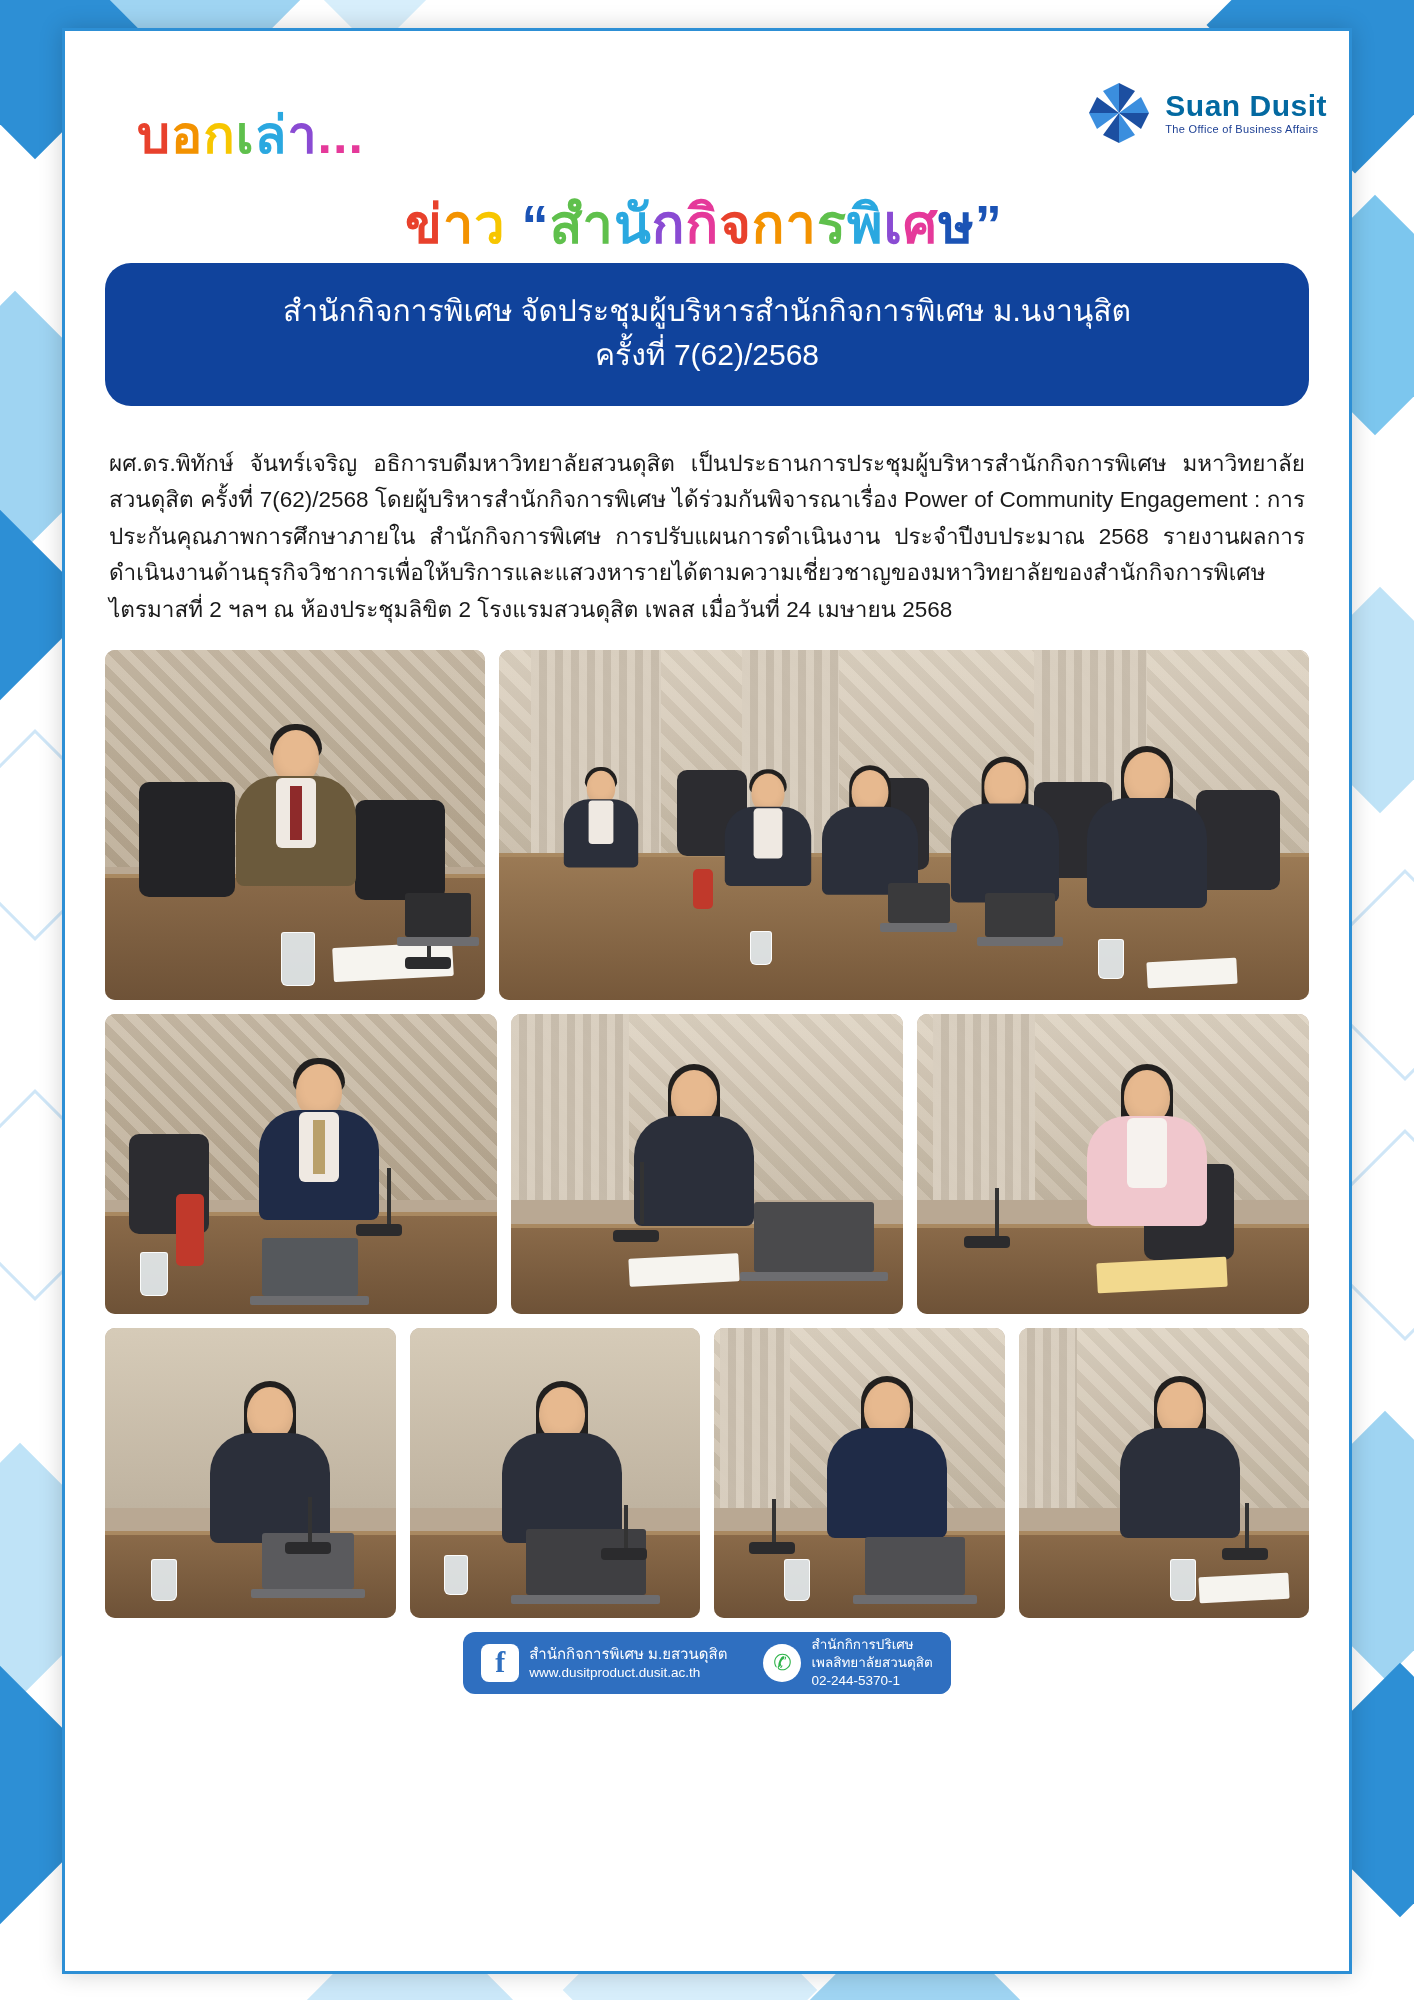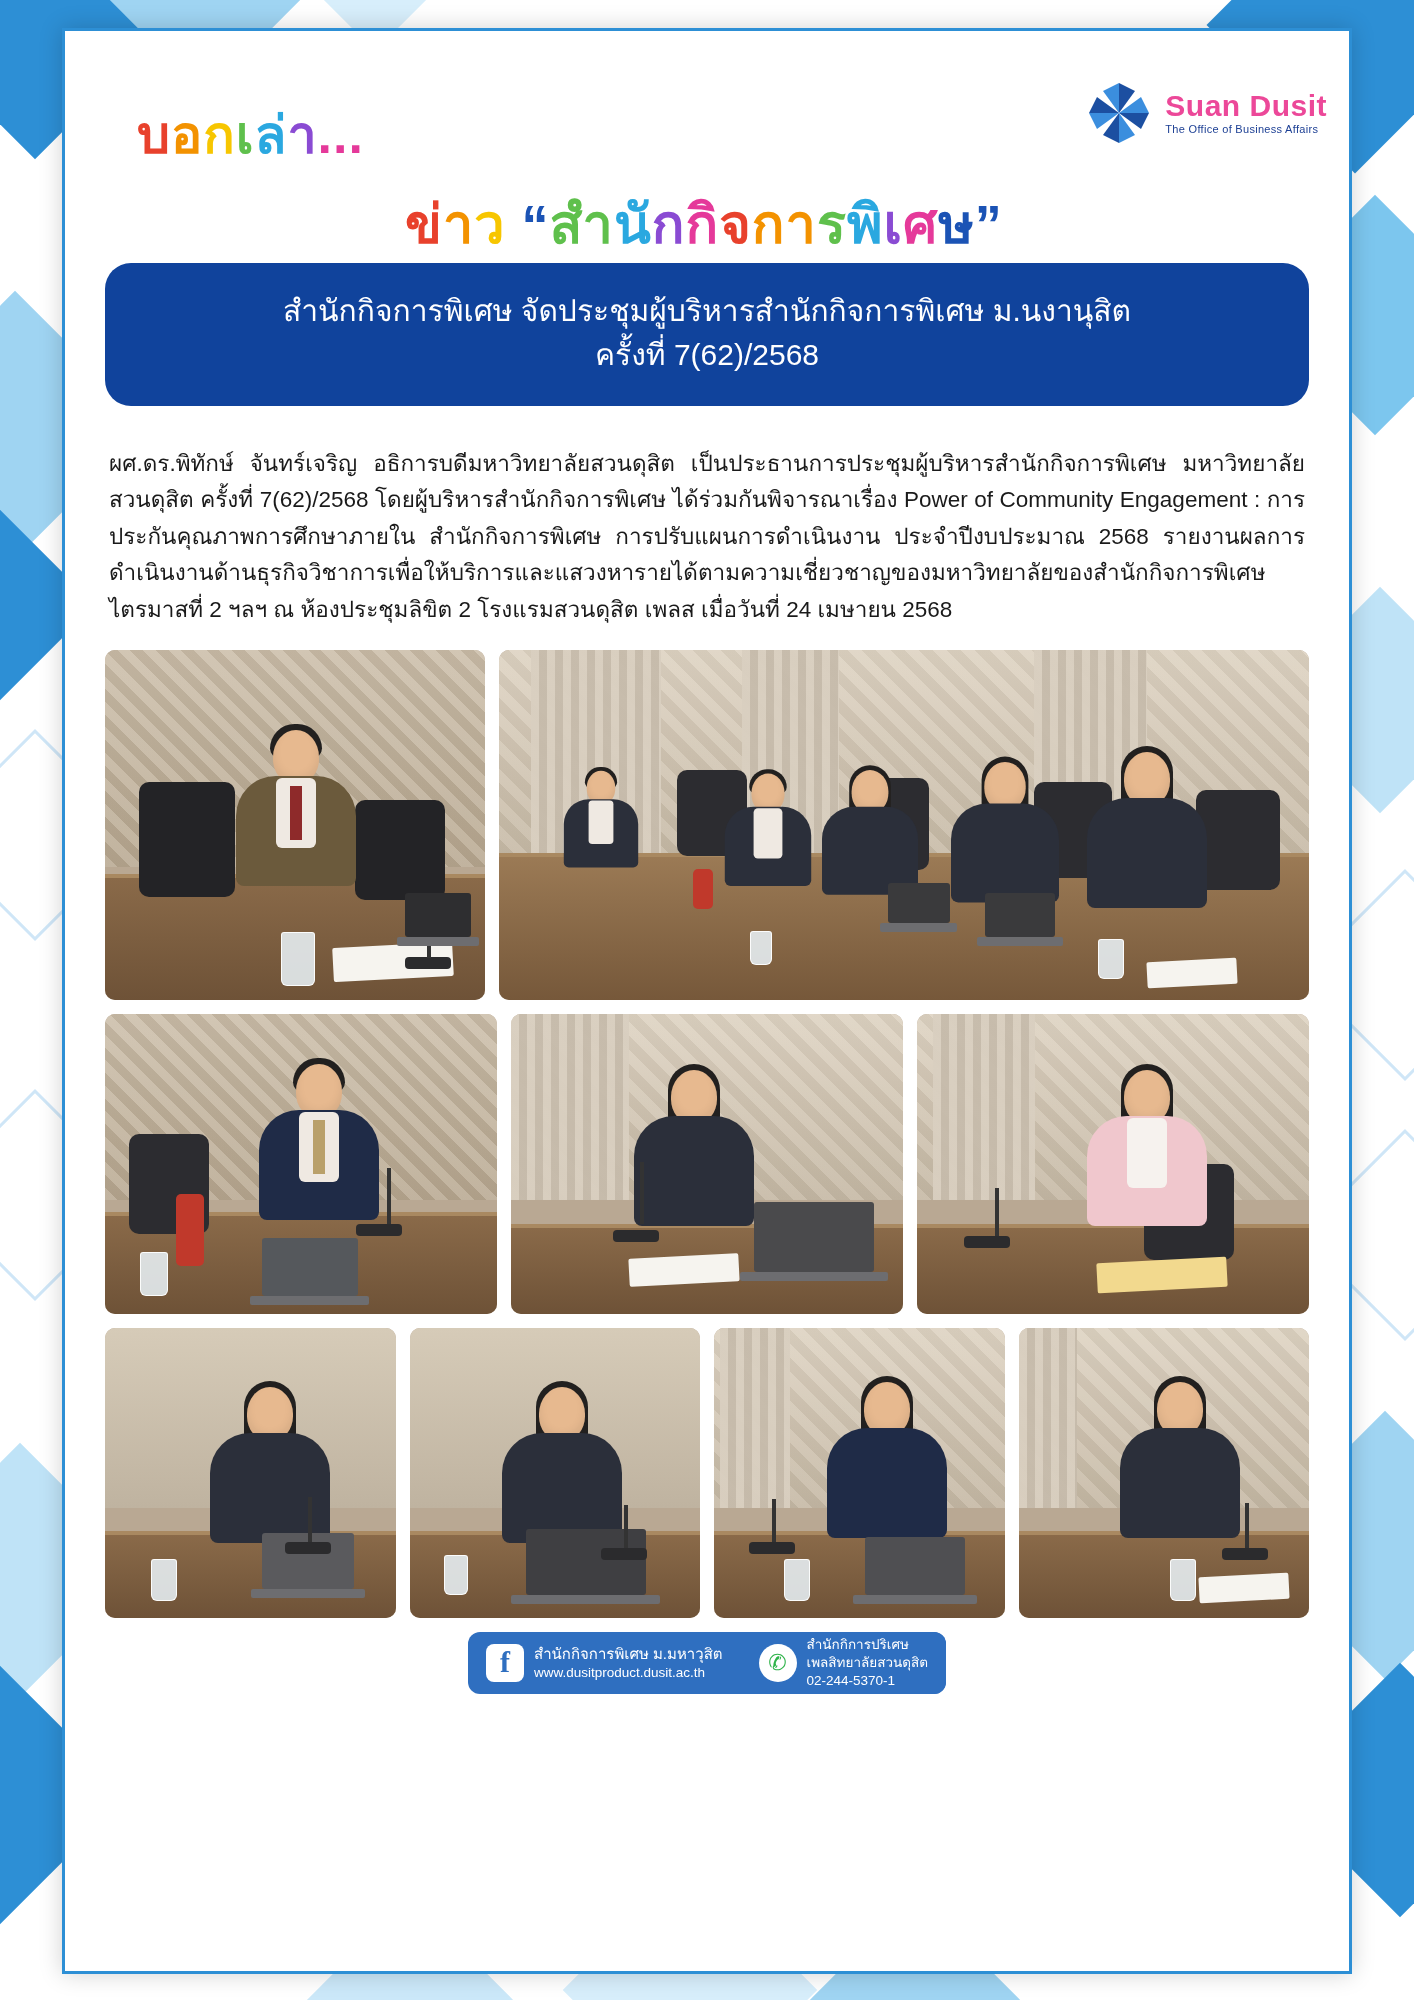--- a/index.html
+++ b/index.html
@@ -56,21 +56,21 @@
   }
   .logo-mark {
     width: 68px; height: 68px;
     position: relative;
   }
   .logo-text {
     line-height: 1.05;
   }
   .logo-title {
     font-size: 30px;
-    color: #ec4899;
+    color: #0369a1;
     font-weight: bold;
     letter-spacing: .5px;
   }
   .logo-sub {
     font-size: 11px;
     color: #1c3f94;
     letter-spacing: .3px;
     margin-top: 3px;
   }
 
@@ -563,21 +563,21 @@
         <div class="mic-base" style="left:70%; bottom:20%;"></div>
       </div>
     </div>
   </div>
 
   <div class="footer">
     <div class="contact">
       <div class="cell">
         <div class="fb-icon">f</div>
         <div class="cinfo">
-          <div class="big">สำนักกิจการพิเศษ ม.มหาวุสิต</div>
+          <div class="big">สำนักกิจการพิเศษ ม.ยสวนดุสิต</div>
           <div>www.dusitproduct.dusit.ac.th</div>
         </div>
       </div>
       <div class="cell line">
         <div class="line-icon">✆</div>
         <div class="cinfo">
           <div>สำนักกิการปริเศษ</div>
           <div>เพลสิทยาลัยสวนดุสิต</div>
           <div>02-244-5370-1</div>
         </div>

